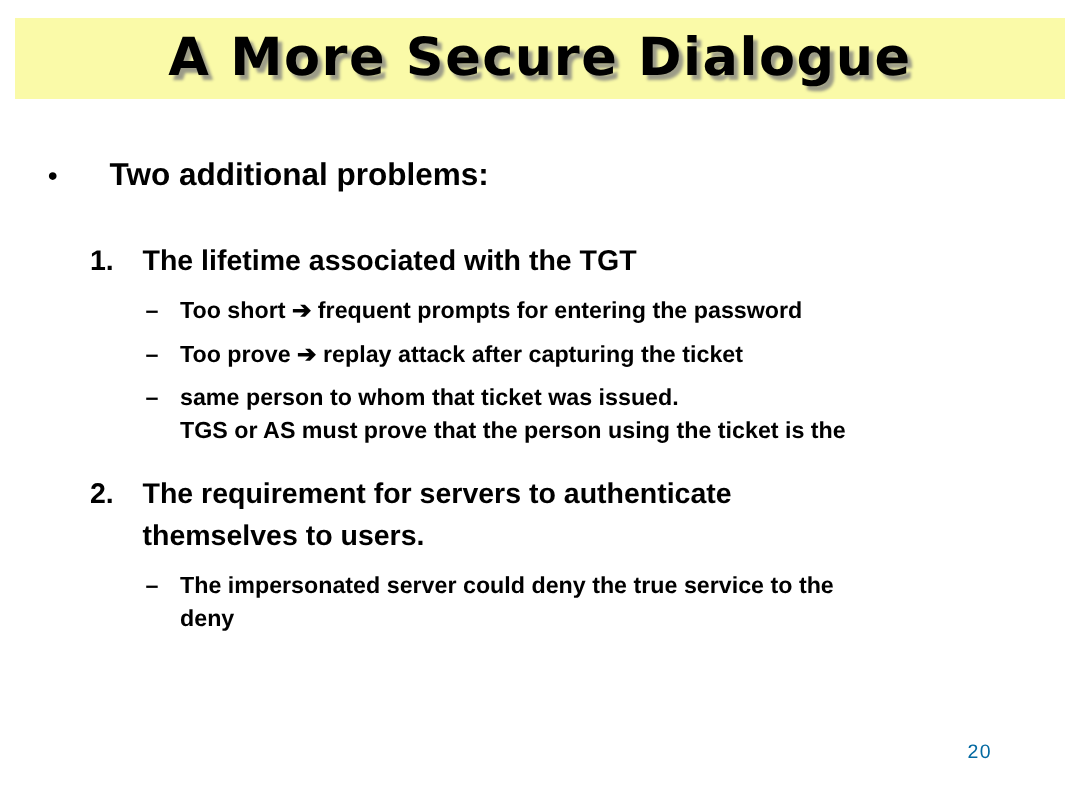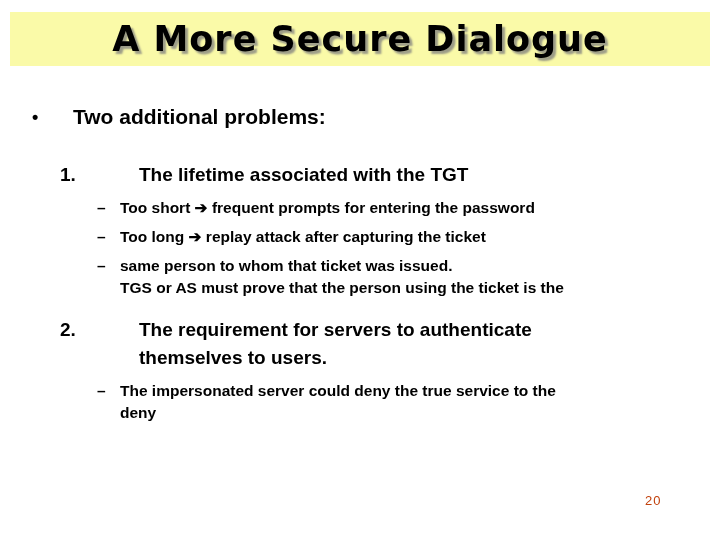--- a/index.html
+++ b/index.html
@@ -67,21 +67,20 @@
   .num {
     width: 35px;
     flex: 0 0 35px;
     font-size: 19px;
     line-height: 28px;
   }
   .item-line {
     font-size: 19px;
     line-height: 28px;
     white-space: nowrap;
-    margin-left: 44px;
   }
   .subs {
     margin-top: 8px;
     margin-left: 2px;
   }
   .sub {
     display: flex;
     margin-bottom: 7px;
     font-size: 15.5px;
     line-height: 22px;
@@ -96,21 +95,21 @@
   }
   .sub.indent .sub-body {
     padding-left: 65px;
   }
   .page-number {
     position: absolute;
     top: 493px;
     left: 645px;
     font-size: 13px;
     font-weight: 400;
-    color: #c2410c;
+    color: #0369a1;
     letter-spacing: 1px;
   }
 </style>
 </head>
 <body>
 
 <div class="slide">
 
   <header class="banner">
     <h1 class="title">A More Secure Dialogue</h1>
@@ -132,21 +131,21 @@
           <div class="sub">
             <span class="dash">–</span>
             <div class="sub-body">
               <div class="sub-line">Too short ➔ frequent prompts for entering the password</div>
             </div>
           </div>
 
           <div class="sub">
             <span class="dash">–</span>
             <div class="sub-body">
-              <div class="sub-line">Too long ➔ replay attack after capturing the ticket</div>
+              <div class="sub-line">Too prove ➔ replay attack after capturing the ticket</div>
             </div>
           </div>
 
 
           <div class="sub">
             <span class="dash">–</span>
             <div class="sub-body">
               <div class="sub-line">same person to whom that ticket was issued.</div>
               <div class="sub-line">TGS or AS must prove that the person using the ticket is the</div>
             </div>

